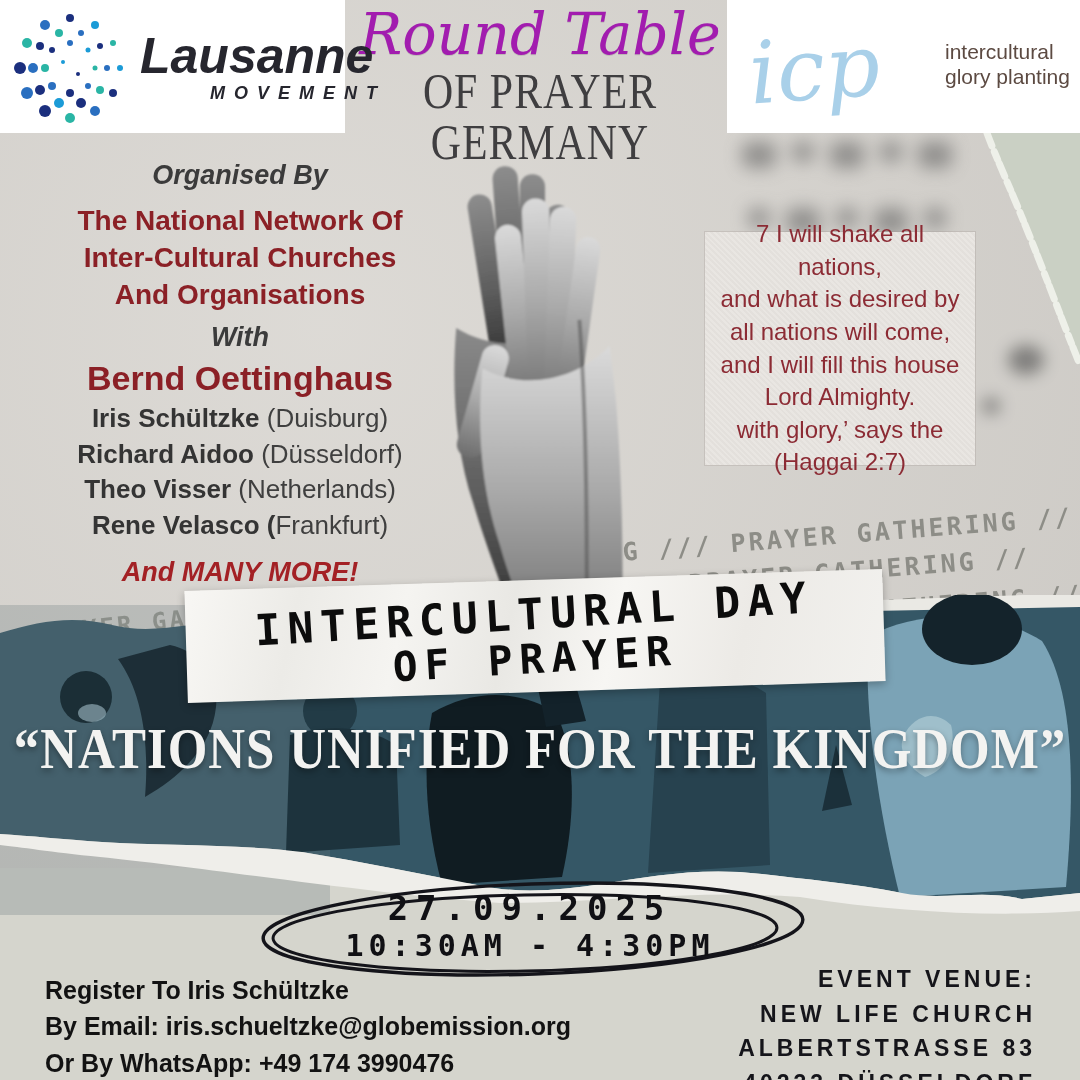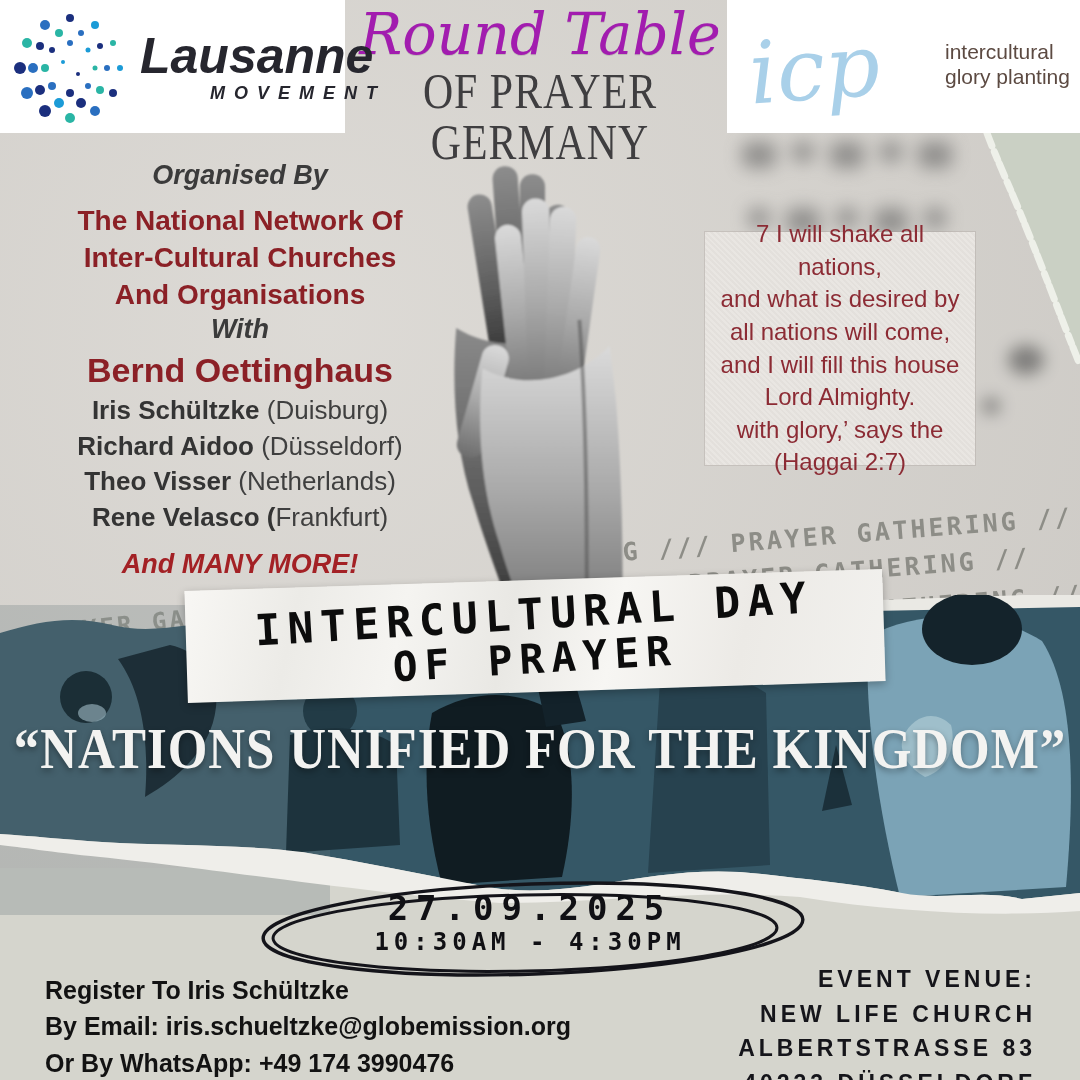--- a/index.html
+++ b/index.html
@@ -25,21 +25,21 @@
   .title-script{font-family:"DejaVu Serif",serif;font-style:italic;font-weight:400;font-size:57px;
       color:#a21caf;line-height:1;text-shadow:0 1px 0 rgba(0,0,0,.12);}
   .title-caps{font-family:"Liberation Serif",serif;font-size:41px;color:#3f3e40;letter-spacing:1px;
       transform:scale(1.02,1.25);transform-origin:center top;margin-top:2px;line-height:1;font-weight:500;}
 
   
   .organisers{position:absolute;left:40px;top:160px;width:400px;text-align:center;z-index:4;color:#3a3a3a;}
   .org-by,.org-with{font-weight:700;font-style:italic;font-size:27px;color:#3b3b3b;}
   .org-by{margin-bottom:12px;}
   .org-net{font-weight:700;font-size:28px;color:#8b2026;line-height:1.32;}
-  .org-with{margin-bottom:6px;}
+  .org-with{margin-top:8px;margin-bottom:6px;}
   .org-lead{font-weight:700;font-size:34px;color:#8b2026;line-height:1.15;}
   .org-role{font-size:26px;color:#4a4a4a;margin-bottom:8px;}
   .org-person{font-size:26px;color:#3f3f3f;line-height:1.18;margin-top:5px;}
   .org-person b{color:#343434;}
   .org-more{margin-top:16px;font-weight:700;font-style:italic;font-size:27px;color:#a32125;}
 
   
   .verse{position:absolute;left:705px;top:232px;width:270px;height:233px;z-index:4;
      background:
        repeating-linear-gradient(45deg, rgba(120,110,105,.05) 0 2px, rgba(255,255,255,0) 2px 4px),
@@ -84,21 +84,21 @@
   .slogan{position:absolute;left:0;top:720px;width:1080px;text-align:center;z-index:7;
      font-family:"Liberation Serif",serif;font-weight:700;font-size:52px;color:#f3f3f1;
      transform:scale(.98,1.08);letter-spacing:1px;text-shadow:0 2px 6px rgba(0,0,0,.35);}
 
   
   .date-group{position:absolute;left:245px;top:876px;width:570px;height:110px;z-index:8;}
   .date-oval{position:absolute;left:0;top:0;width:570px;height:110px;}
   .date-line{position:absolute;left:0;width:570px;text-align:center;font-family:"DejaVu Sans Mono",monospace;
      font-weight:700;color:#101014;}
   .date-line.d1{top:12px;font-size:34px;letter-spacing:8px;}
-  .date-line.d2{top:52px;font-size:24px;letter-spacing:5px;}
+  .date-line.d2{top:52px;font-size:30px;letter-spacing:5px;}
 
   
   .paper-bottom{position:absolute;left:0;top:868px;width:1080px;height:212px;background:#d5d5cd;z-index:1;}
 
   
   .register{position:absolute;left:45px;top:972px;z-index:8;font-weight:700;font-size:25px;
      color:#121212;line-height:1.45;}
   .venue{position:absolute;right:44px;top:962px;z-index:8;text-align:right;font-weight:700;
      font-size:23px;color:#15151a;letter-spacing:4px;line-height:1.5;}
 </style>

